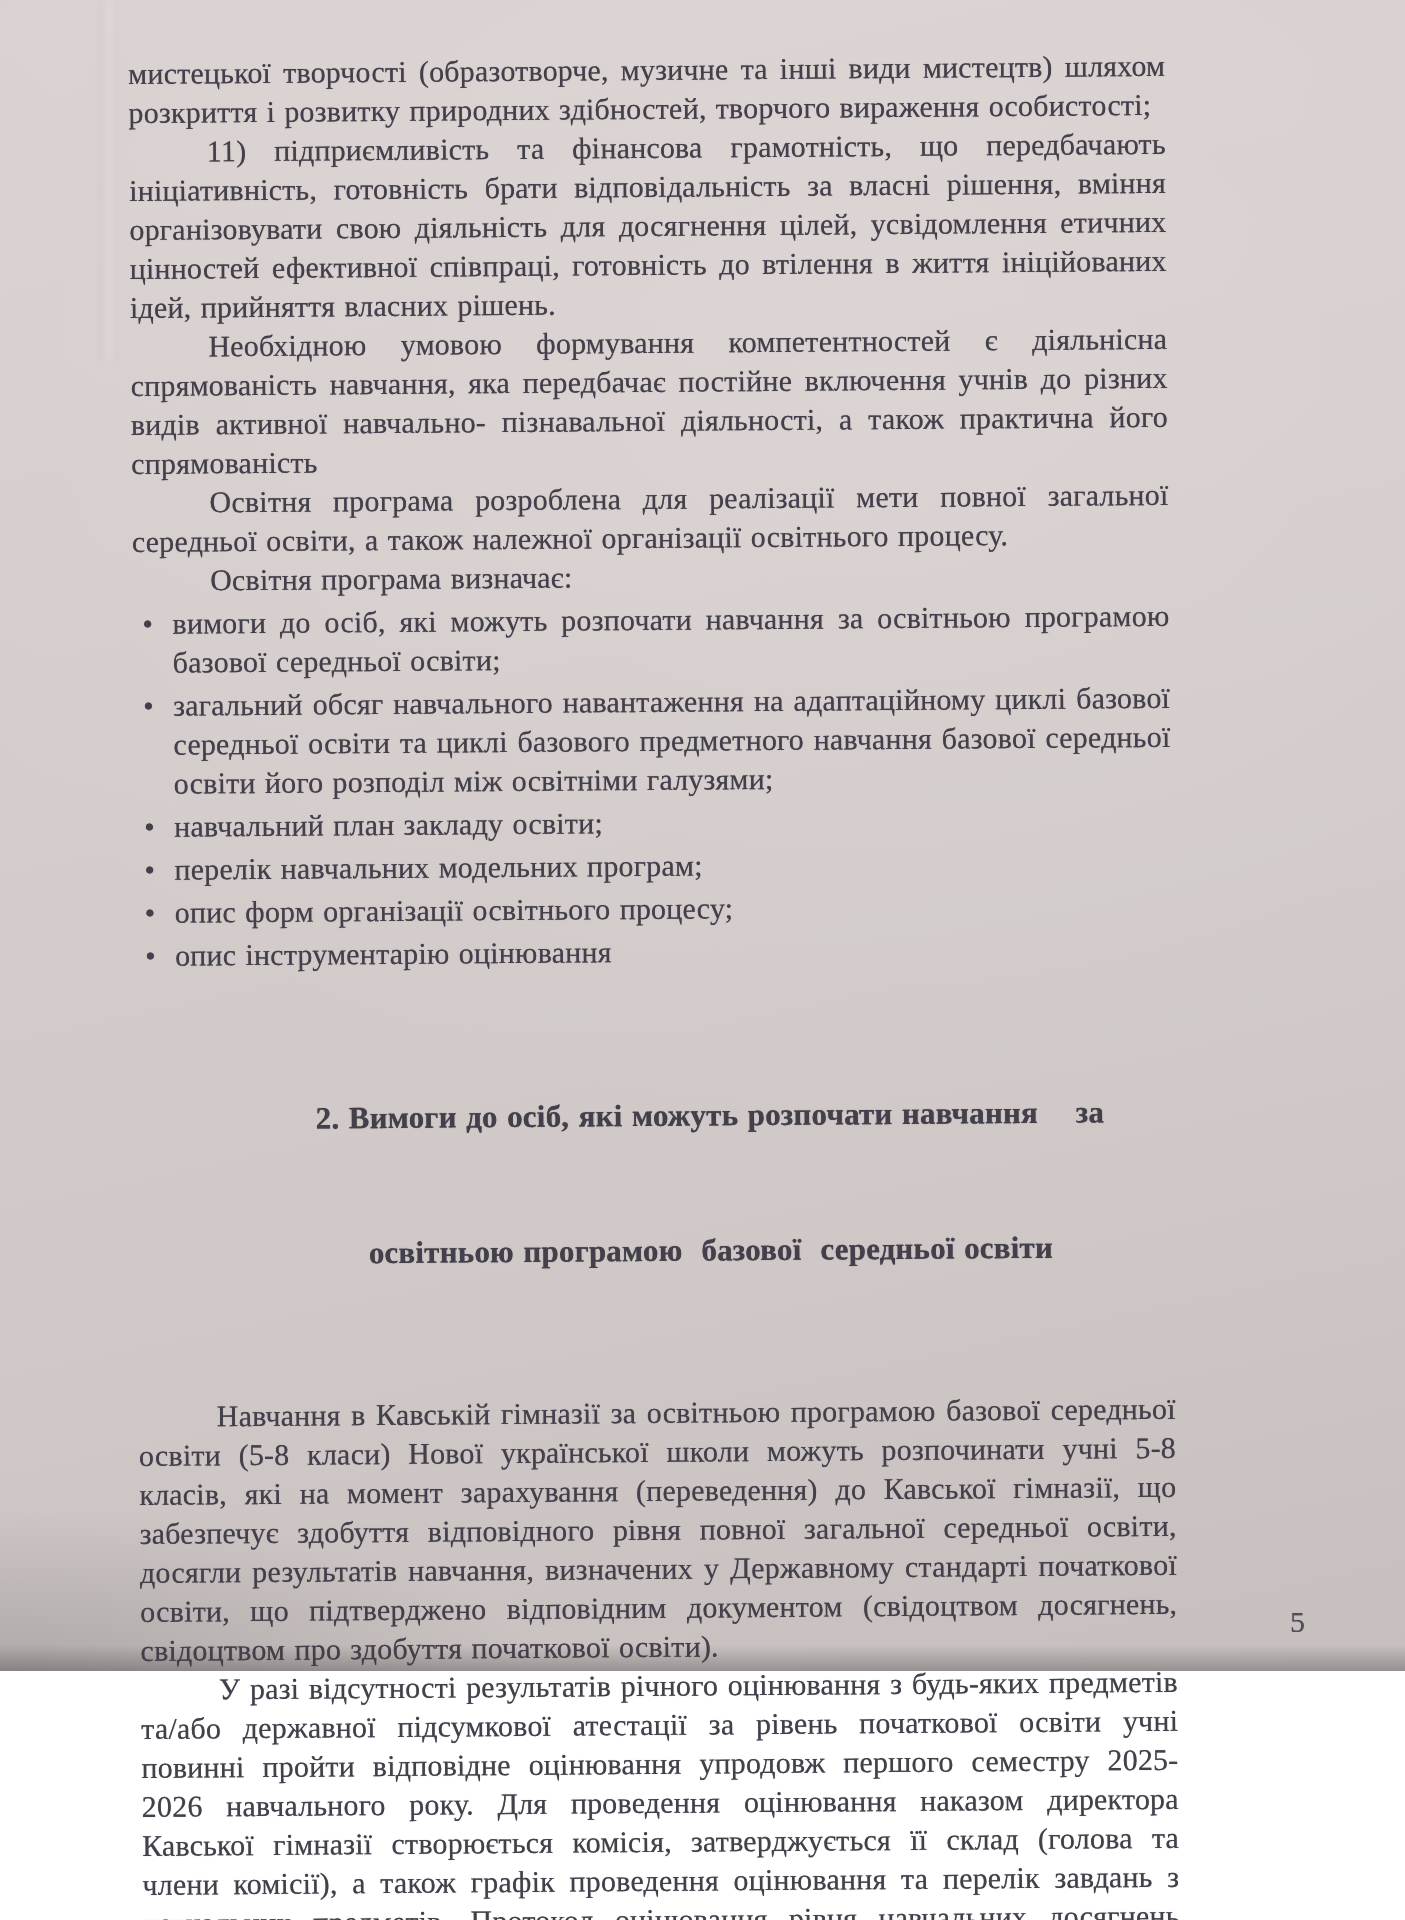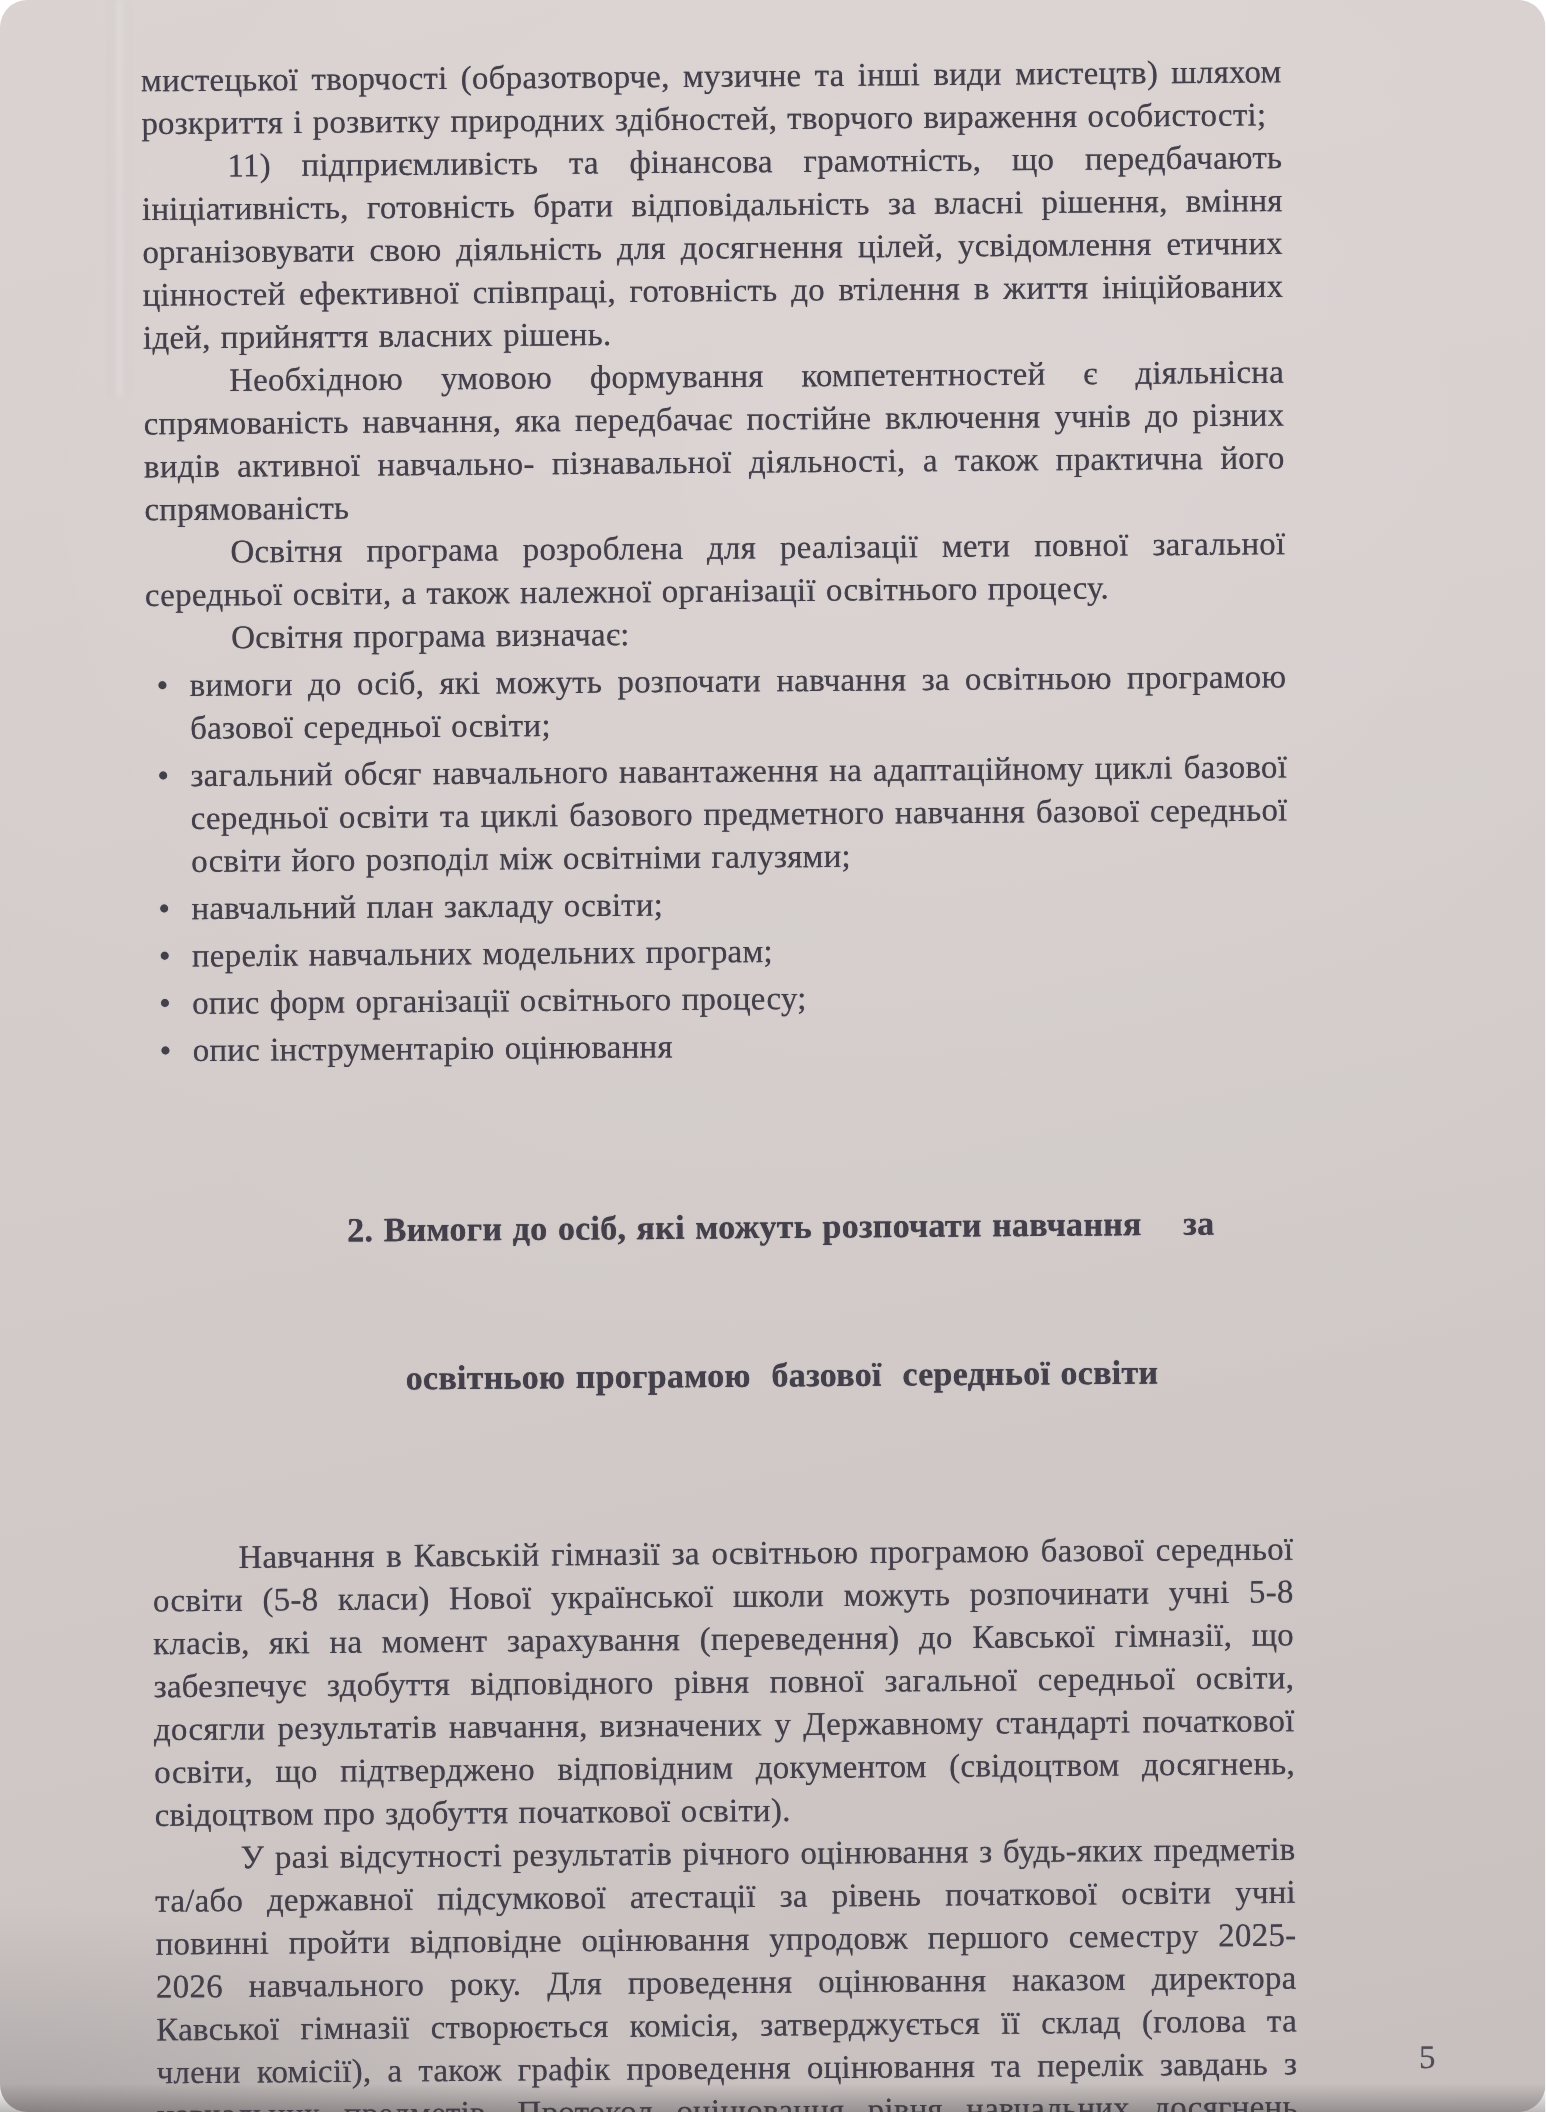--- a/index.html
+++ b/index.html
@@ -5,28 +5,27 @@
   html, body {
     margin: 0;
     padding: 0;
     width: 1405px;
     height: 1920px;
     overflow: hidden;
   }
   .paper {
     position: relative;
     width: 1405px;
-    height: 1920px;
+    height: 1671px;
     background:
       radial-gradient(130% 80% at 62% 22%, rgba(255,255,255,0.12), rgba(255,255,255,0) 60%),
       radial-gradient(55% 14% at 0% 100%, rgba(75,70,73,0.22), rgba(75,70,73,0) 70%),
       linear-gradient(168deg, #dad2d1 0%, #d5cdcc 38%, #cfc8c7 72%, #c6bfbe 100%);
     font-family: "Liberation Serif", "DejaVu Serif", serif;
     color: #43404b;
-    border-radius: 25px;
   }
   .content {
     position: absolute;
     left: 128px;
     top: 54px;
     width: 1037px;
     transform: rotate(-0.45deg);
     transform-origin: top left;
     font-size: 30px;
     line-height: 39px;

